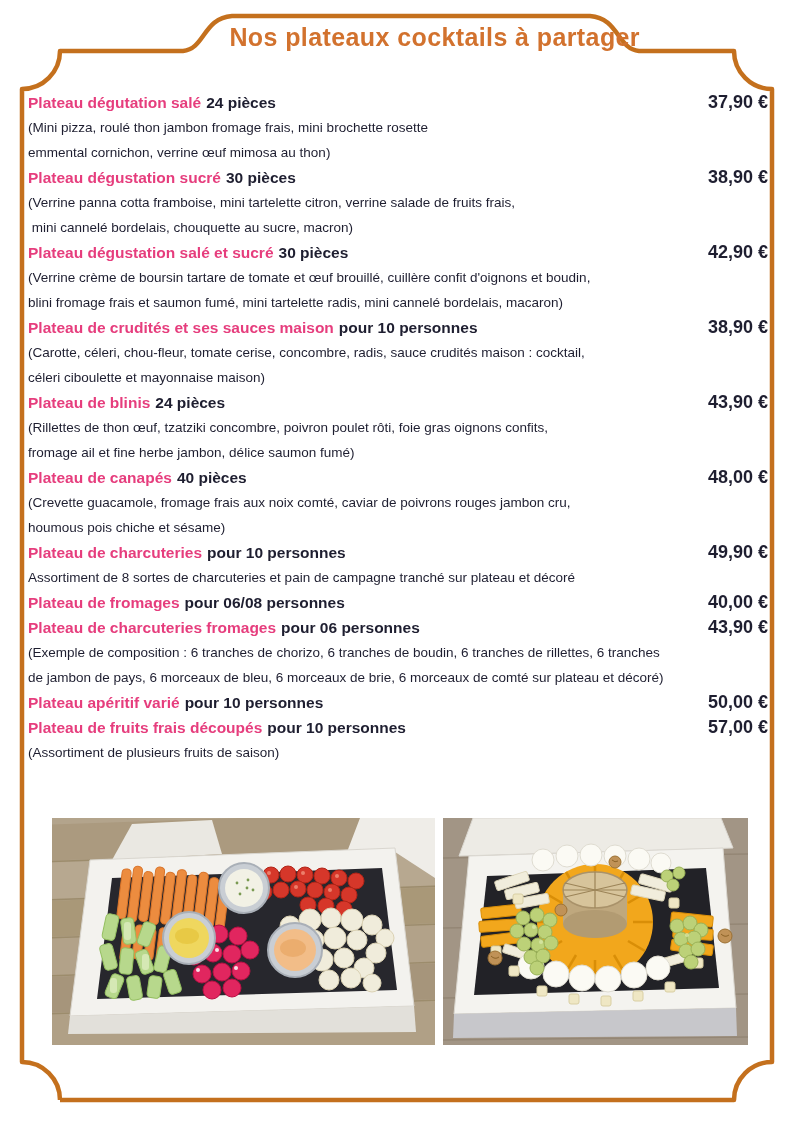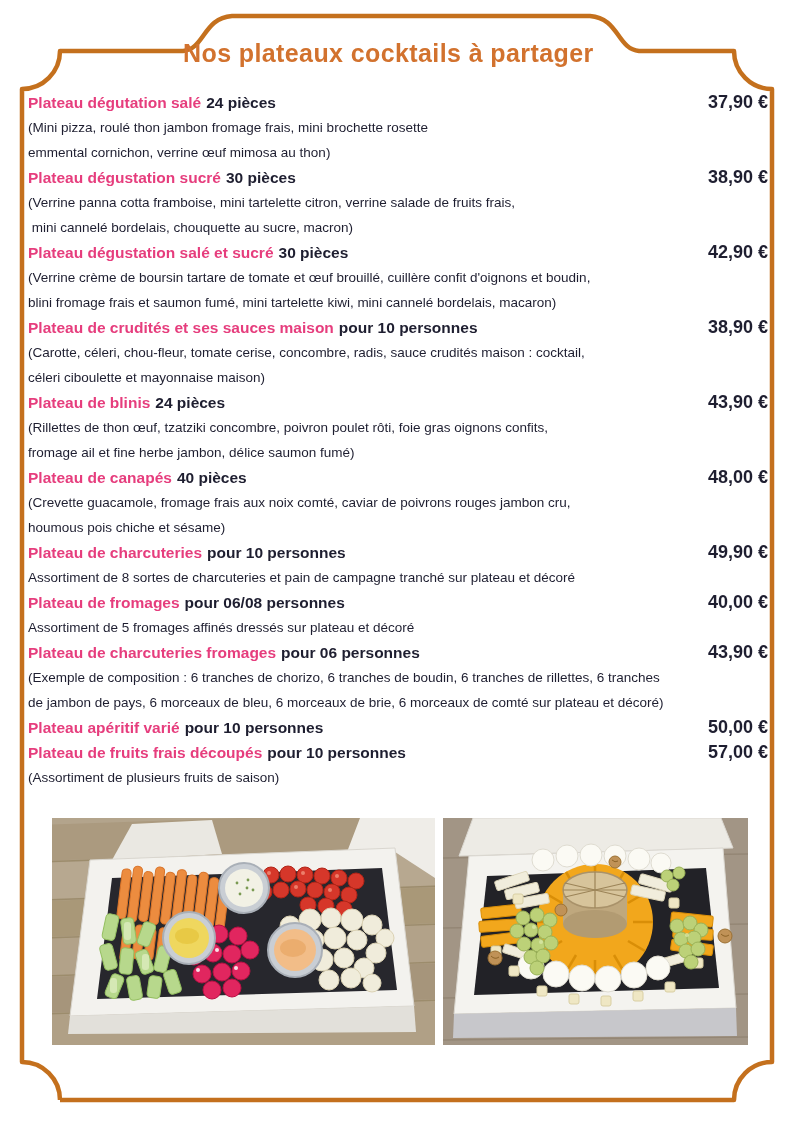--- a/index.html
+++ b/index.html
@@ -5,22 +5,22 @@
   html,body{margin:0;padding:0;}
   body{
     width:794px;height:1123px;position:relative;overflow:hidden;
     background:#ffffff;
     font-family:"Liberation Sans", sans-serif;
     color:var(--ink,#1e1e30);
   }
   .frame-svg{position:absolute;left:0;top:0;pointer-events:none;}
   .page-title{
     position:absolute;top:22px;left:183px;width:457px;
-    text-align:left;font-size:25px;line-height:30px;font-weight:600;
-    letter-spacing:.4px;color:var(--title-c,#d2722e);margin-top:16px;
+    text-align:right;font-size:25px;line-height:30px;font-weight:600;
+    letter-spacing:.4px;color:var(--title-c,#d2722e);
   }
   .menu{position:absolute;top:90px;left:28px;right:26px;}
   .row{height:25px;display:flex;align-items:center;white-space:pre;}
   .item-name{color:var(--pink,#e63d7d);font-weight:bold;font-size:15.5px;}
   .item-qty{color:var(--ink,#1e1e30);font-weight:bold;font-size:15.5px;margin-left:5px;}
   .price{margin-left:auto;color:var(--ink,#1e1e30);font-weight:bold;font-size:18px;}
   .desc{height:25px;line-height:25px;font-size:13.5px;color:var(--ink,#1e1e30);white-space:pre;}
   .photo{position:absolute;top:818px;height:227px;overflow:hidden;}
   .photo svg{display:block;}
   .photo-left{left:52px;width:383px;}
@@ -73,21 +73,21 @@
   </div>
 
   <div>
     <div class="row">
       <span class="item-name">Plateau dégustation salé et sucré</span>
       <span class="item-qty">30 pièces</span>
       <span class="price">42,90 €</span>
     </div>
     <div>
         <div class="desc">(Verrine crème de boursin tartare de tomate et œuf brouillé, cuillère confit d'oignons et boudin,</div>
-        <div class="desc">blini fromage frais et saumon fumé, mini tartelette kiwi, mini cannelé bordelais, macaron)</div>
+        <div class="desc">blini fromage frais et saumon fumé, mini tartelette radis, mini cannelé bordelais, macaron)</div>
       </div>
   </div>
 
   <div>
     <div class="row">
       <span class="item-name">Plateau de crudités et ses sauces maison</span>
       <span class="item-qty">pour 10 personnes</span>
       <span class="price">38,90 €</span>
     </div>
     <div>
@@ -130,23 +130,20 @@
         <div class="desc">Assortiment de 8 sortes de charcuteries et pain de campagne tranché sur plateau et décoré</div>
       </div>
   </div>
 
   <div>
     <div class="row">
       <span class="item-name">Plateau de fromages</span>
       <span class="item-qty">pour 06/08 personnes</span>
       <span class="price">40,00 €</span>
     </div>
-    <div>
-        <div class="desc">Assortiment de 5 fromages affinés dressés sur plateau et décoré</div>
-      </div>
   </div>
 
   <div>
     <div class="row">
       <span class="item-name">Plateau de charcuteries fromages</span>
       <span class="item-qty">pour 06 personnes</span>
       <span class="price">43,90 €</span>
     </div>
     <div>
         <div class="desc">(Exemple de composition : 6 tranches de chorizo, 6 tranches de boudin, 6 tranches de rillettes, 6 tranches</div>

